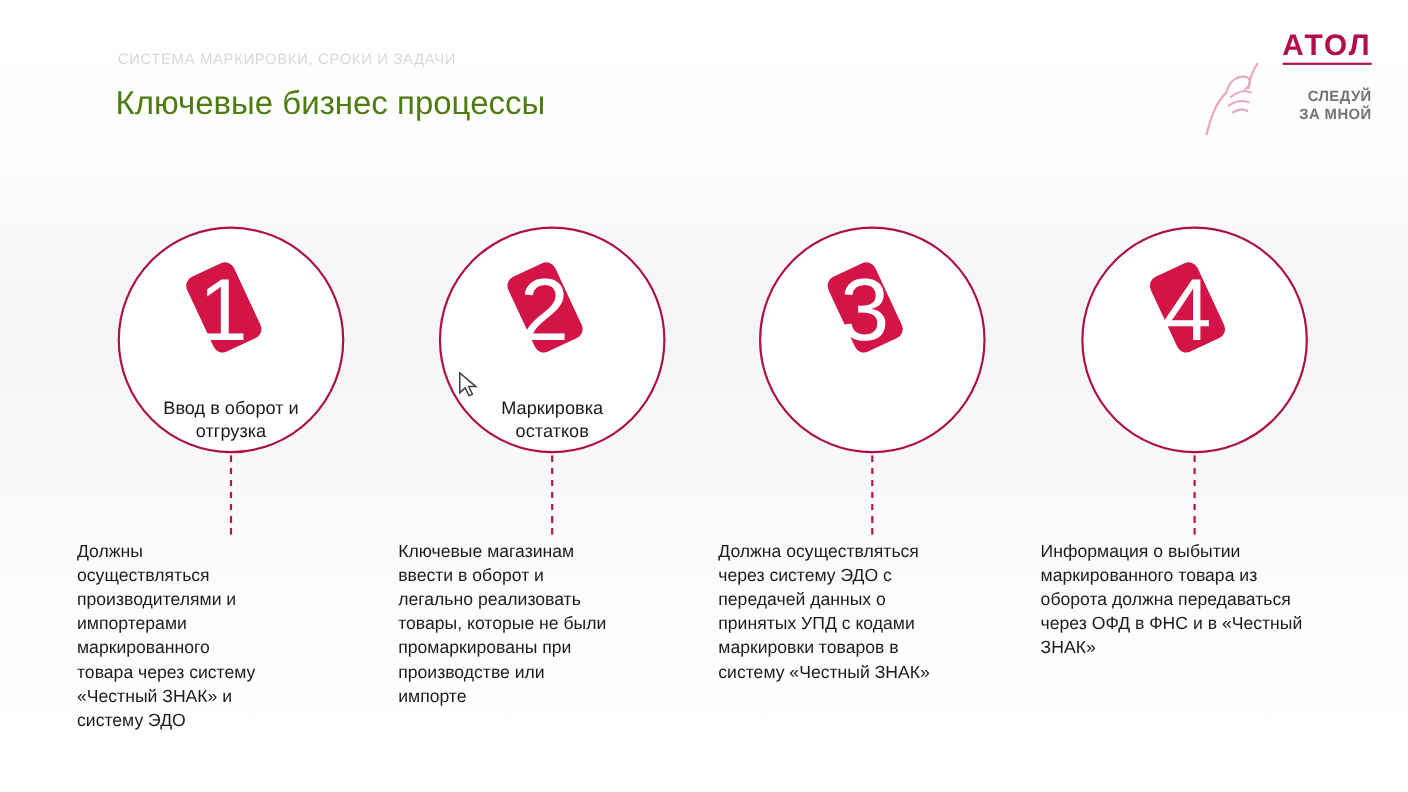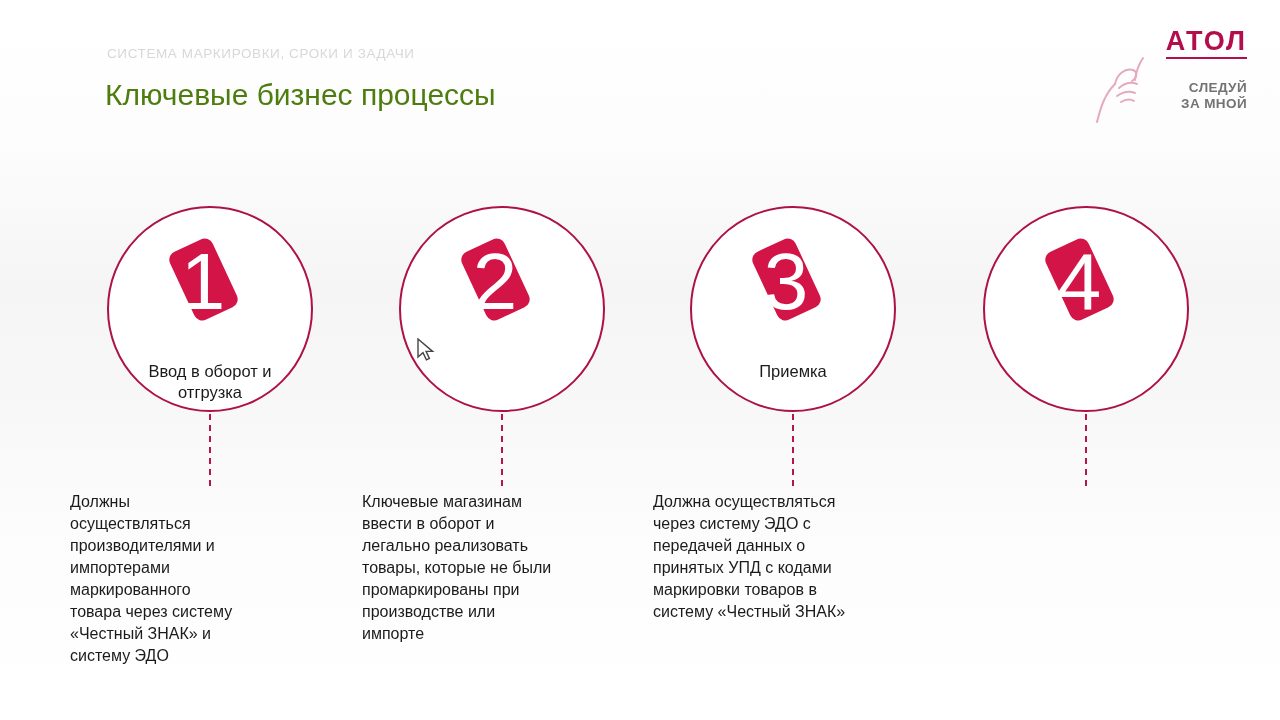--- a/index.html
+++ b/index.html
@@ -96,49 +96,55 @@
 маркированного
 товара через систему
 «Честный ЗНАК» и
 систему ЭДО</div>
 </div>
 
 <div class="process p2">
   <div class="circle">
     <div class="card"></div>
     <div class="num">2</div>
+    <div class="circle-label">Маркировка
+остатков</div>
   </div>
   <div class="connector"></div>
   <div class="desc">Ключевые магазинам
 ввести в оборот и
 легально реализовать
 товары, которые не были
 промаркированы при
 производстве или
 импорте</div>
 </div>
 
 <div class="process p3">
   <div class="circle">
     <div class="card"></div>
     <div class="num">3</div>
-    <div class="circle-label">Приемка</div>
   </div>
   <div class="connector"></div>
   <div class="desc">Должна осуществляться
 через систему ЭДО с
 передачей данных о
 принятых УПД с кодами
 маркировки товаров в
 систему «Честный ЗНАК»</div>
 </div>
 
 <div class="process p4">
   <div class="circle">
     <div class="card"></div>
     <div class="num">4</div>
   </div>
   <div class="connector"></div>
+  <div class="desc">Информация о выбытии
+маркированного товара из
+оборота должна передаваться
+через ОФД в ФНС и в «Честный
+ЗНАК»</div>
 </div>
 
 <svg class="cursor" width="20" height="26" viewBox="0 0 20 26">
   <polygon points="1,1 1,19 6,14.6 9.4,21.8 12.4,20.4 9.1,13.4 15.6,13.4" fill="#ffffff" stroke="#444444" stroke-width="1.4"></polygon>
 </svg>
 
 </body></html>

